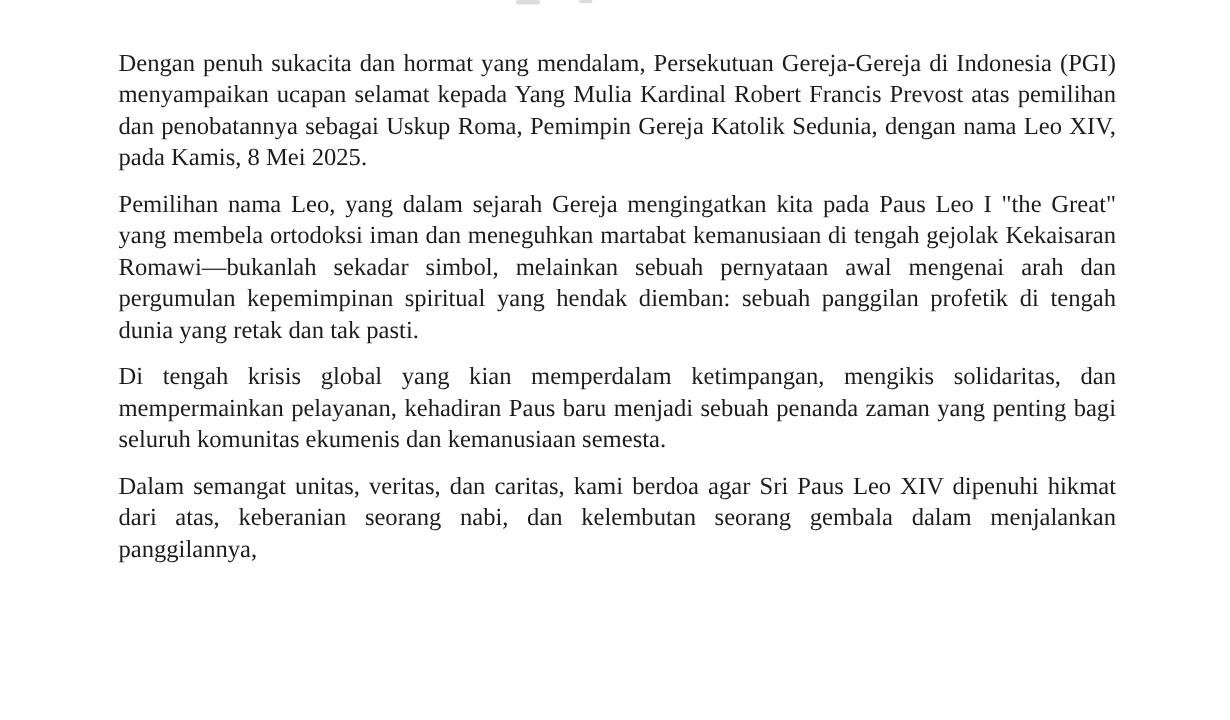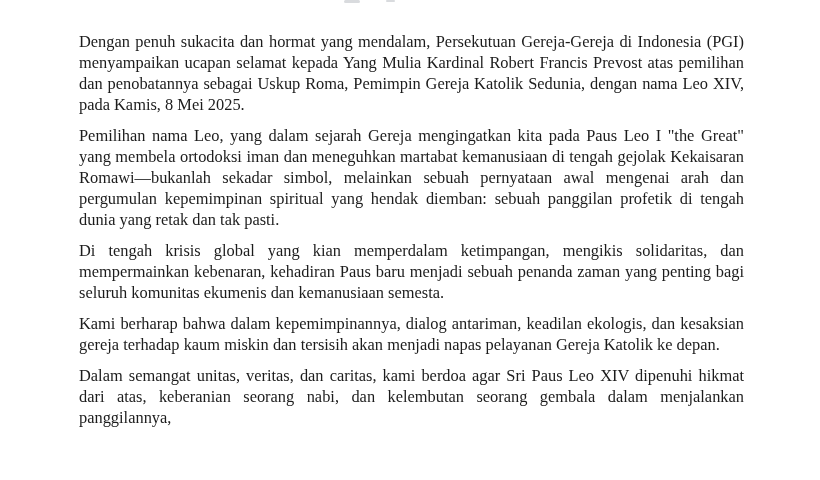--- a/index.html
+++ b/index.html
@@ -67,18 +67,17 @@
 <div class="page">
 
   <div class="heading-remnant">
     <span class="remnant-mark m1"></span>
     <span class="remnant-mark m2"></span>
   </div>
 
   <div class="letter-body">
     <p>Dengan penuh sukacita dan hormat yang mendalam, Persekutuan Gereja-Gereja di Indonesia (PGI) menyampaikan ucapan selamat kepada Yang Mulia Kardinal Robert Francis Prevost atas pemilihan dan penobatannya sebagai Uskup Roma, Pemimpin Gereja Katolik Sedunia, dengan nama Leo XIV, pada Kamis, 8 Mei 2025.</p>
     <p>Pemilihan nama Leo, yang dalam sejarah Gereja mengingatkan kita pada Paus Leo I "the Great" yang membela ortodoksi iman dan meneguhkan martabat kemanusiaan di tengah gejolak Kekaisaran Romawi—bukanlah sekadar simbol, melainkan sebuah pernyataan awal mengenai arah dan pergumulan kepemimpinan spiritual yang hendak diemban: sebuah panggilan profetik di tengah dunia yang retak dan tak pasti.</p>
-    <p>Di tengah krisis global yang kian memperdalam ketimpangan, mengikis solidaritas, dan mempermainkan kebenaran, kehadiran Paus baru menjadi sebuah penanda zaman yang penting bagi seluruh komunitas ekumenis dan kemanusiaan semesta.</p>
-    <p>Kami berharap bahwa dalam kepemimpinannya, dialog antariman, keadilan ekologis, dan kesaksian gereja terhadap kaum miskin dan tersisih akan menjadi napas pelayanan Gereja Katolik ke depan.</p>
+    <p>Di tengah krisis global yang kian memperdalam ketimpangan, mengikis solidaritas, dan mempermainkan pelayanan, kehadiran Paus baru menjadi sebuah penanda zaman yang penting bagi seluruh komunitas ekumenis dan kemanusiaan semesta.</p>
     <p class="continues">Dalam semangat unitas, veritas, dan caritas, kami berdoa agar Sri Paus Leo XIV dipenuhi hikmat dari atas, keberanian seorang nabi, dan kelembutan seorang gembala dalam menjalankan panggilannya,</p>
   </div>
 
 </div>
 
 </body></html>

